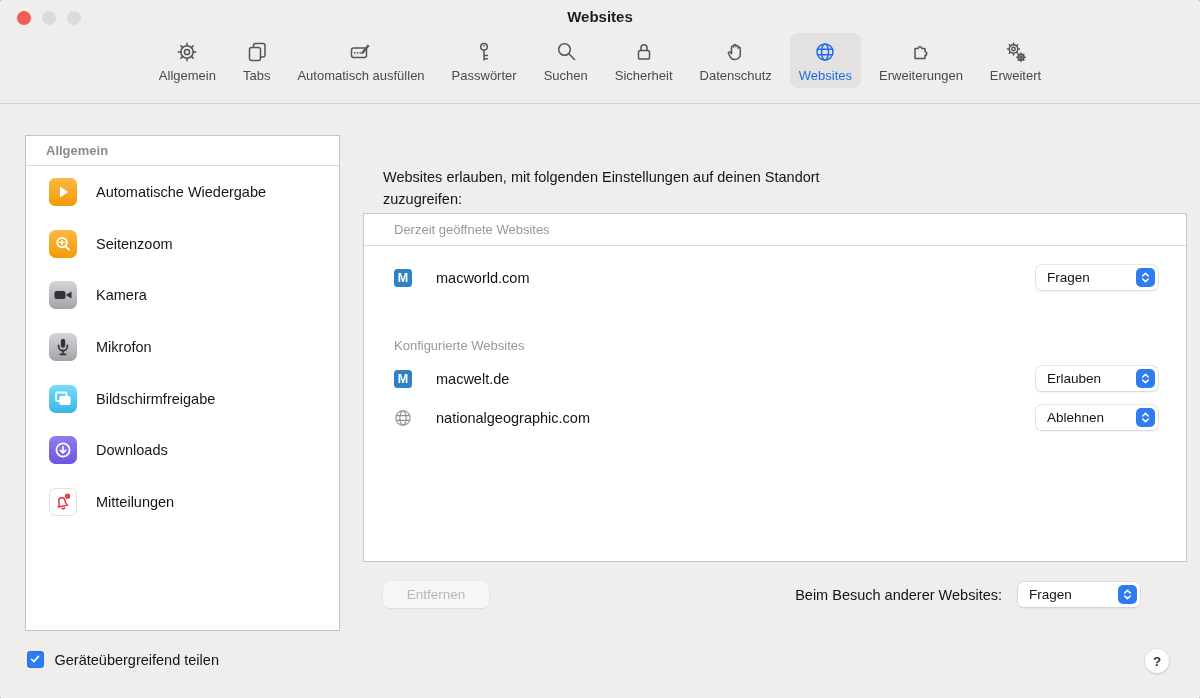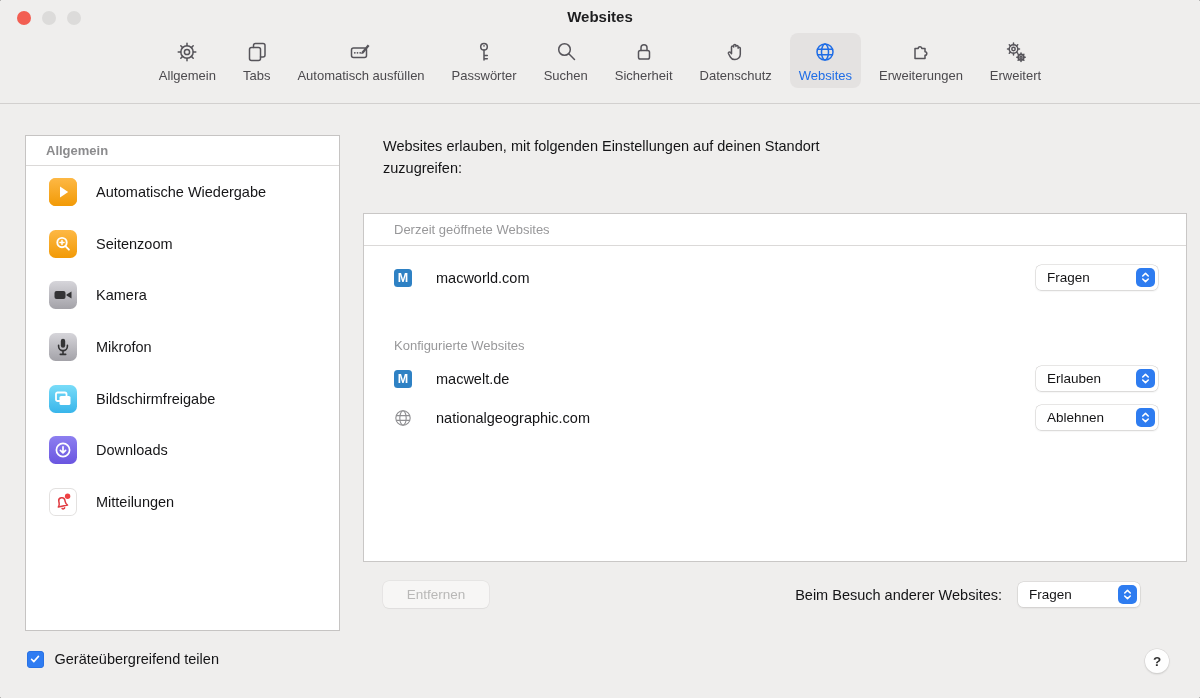--- a/index.html
+++ b/index.html
@@ -28,26 +28,26 @@
   
   .sidebar{position:absolute;left:25px;top:135px;width:315px;height:496px;background:#fff;border:1px solid #c6c4c3;box-sizing:border-box;}
   .sb-header{height:29px;display:flex;align-items:center;padding-left:20px;font-size:13px;font-weight:600;color:#8b8b8d;border-bottom:1px solid #dbd9d8;}
   .sb-item{height:51.7px;display:flex;align-items:center;padding-left:23px;gap:19px;}
   .sb-item .slabel{font-size:14.5px;color:#161618;}
   .sb-item.selected{background:#1a66d4;}
   .sb-item.selected .slabel{color:#fff;}
   .appicon{width:28px;height:28px;border-radius:6.5px;flex:0 0 auto;display:grid;place-items:center;}
 
   
-  .share-row{position:absolute;left:27px;top:651px;display:flex;align-items:center;gap:11px;}
+  .share-row{position:absolute;left:27px;top:651px;display:flex;align-items:flex-end;gap:11px;}
   .checkbox{width:16.5px;height:16.5px;border-radius:4px;background:#2f7cf2;display:grid;place-items:center;box-shadow:inset 0 0 0 .5px #2268d8;}
   .share-label{font-size:14.5px;color:#141416;}
 
   
-  .intro{position:absolute;left:383px;top:136px;width:500px;font-size:14.5px;line-height:21.5px;color:#141416;}
+  .intro{position:absolute;left:383px;top:167px;width:500px;font-size:14.5px;line-height:21.5px;color:#141416;}
   .panel{position:absolute;left:363px;top:213px;width:824px;height:349px;background:#fff;border:1px solid #c9c7c6;box-sizing:border-box;}
   .panel-header{position:absolute;top:0;left:0;right:0;height:32px;display:flex;align-items:center;padding-left:30px;font-size:13px;font-weight:500;color:#98989a;border-bottom:1px solid #dbd9d8;box-sizing:border-box;}
   .section-label{position:absolute;left:30px;top:124px;font-size:13px;font-weight:500;color:#98989a;}
   .site-row{position:absolute;left:0;right:0;height:27px;display:flex;align-items:center;padding:0 28px 0 30px;box-sizing:border-box;}
   .site-row .site-name{font-size:14.5px;color:#141416;margin-left:24px;}
   .row-1{top:50px;}
   .row-2{top:151px;}
   .row-3{top:190px;}
   .favicon-m{width:18px;height:18px;border-radius:3.5px;background:#2e81c4;color:#fff;font-size:12.5px;font-weight:700;display:grid;place-items:center;flex:0 0 auto;}
   .favicon-globe{width:18px;height:18px;flex:0 0 auto;display:grid;place-items:center;}

